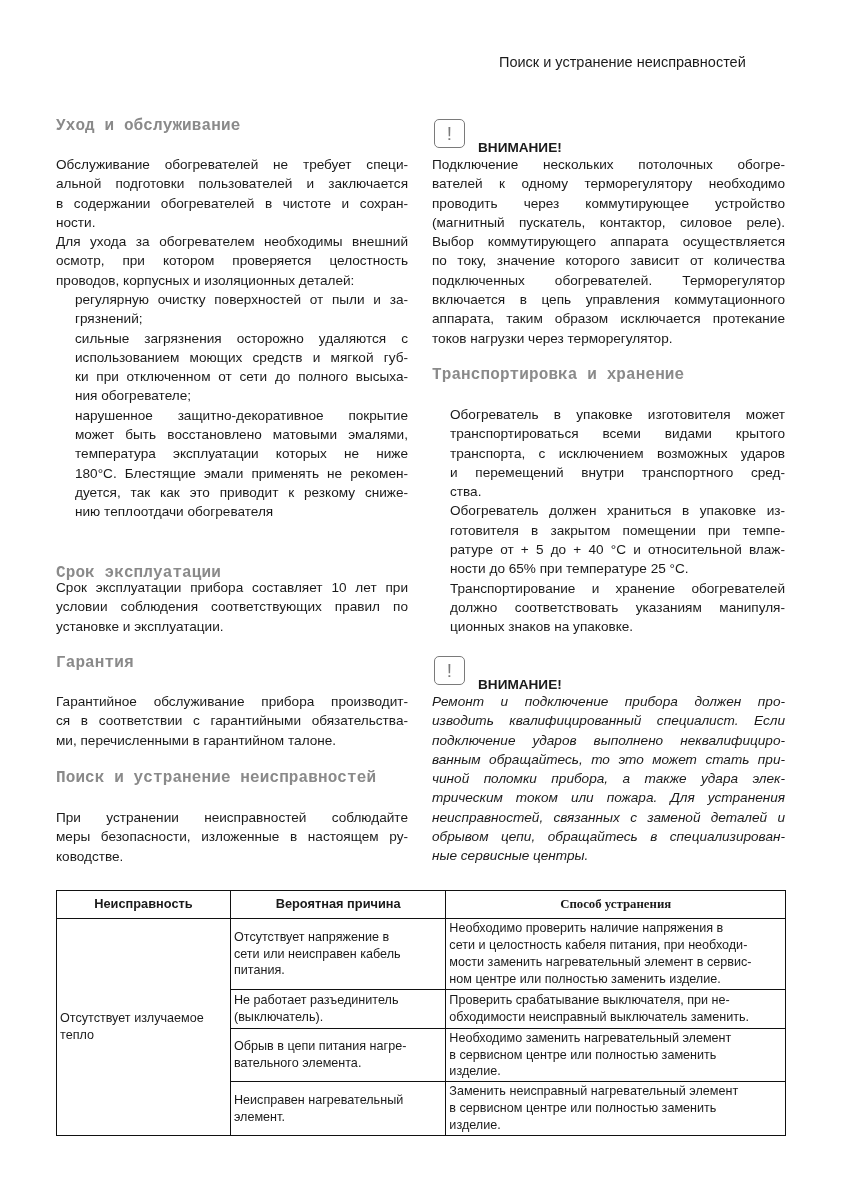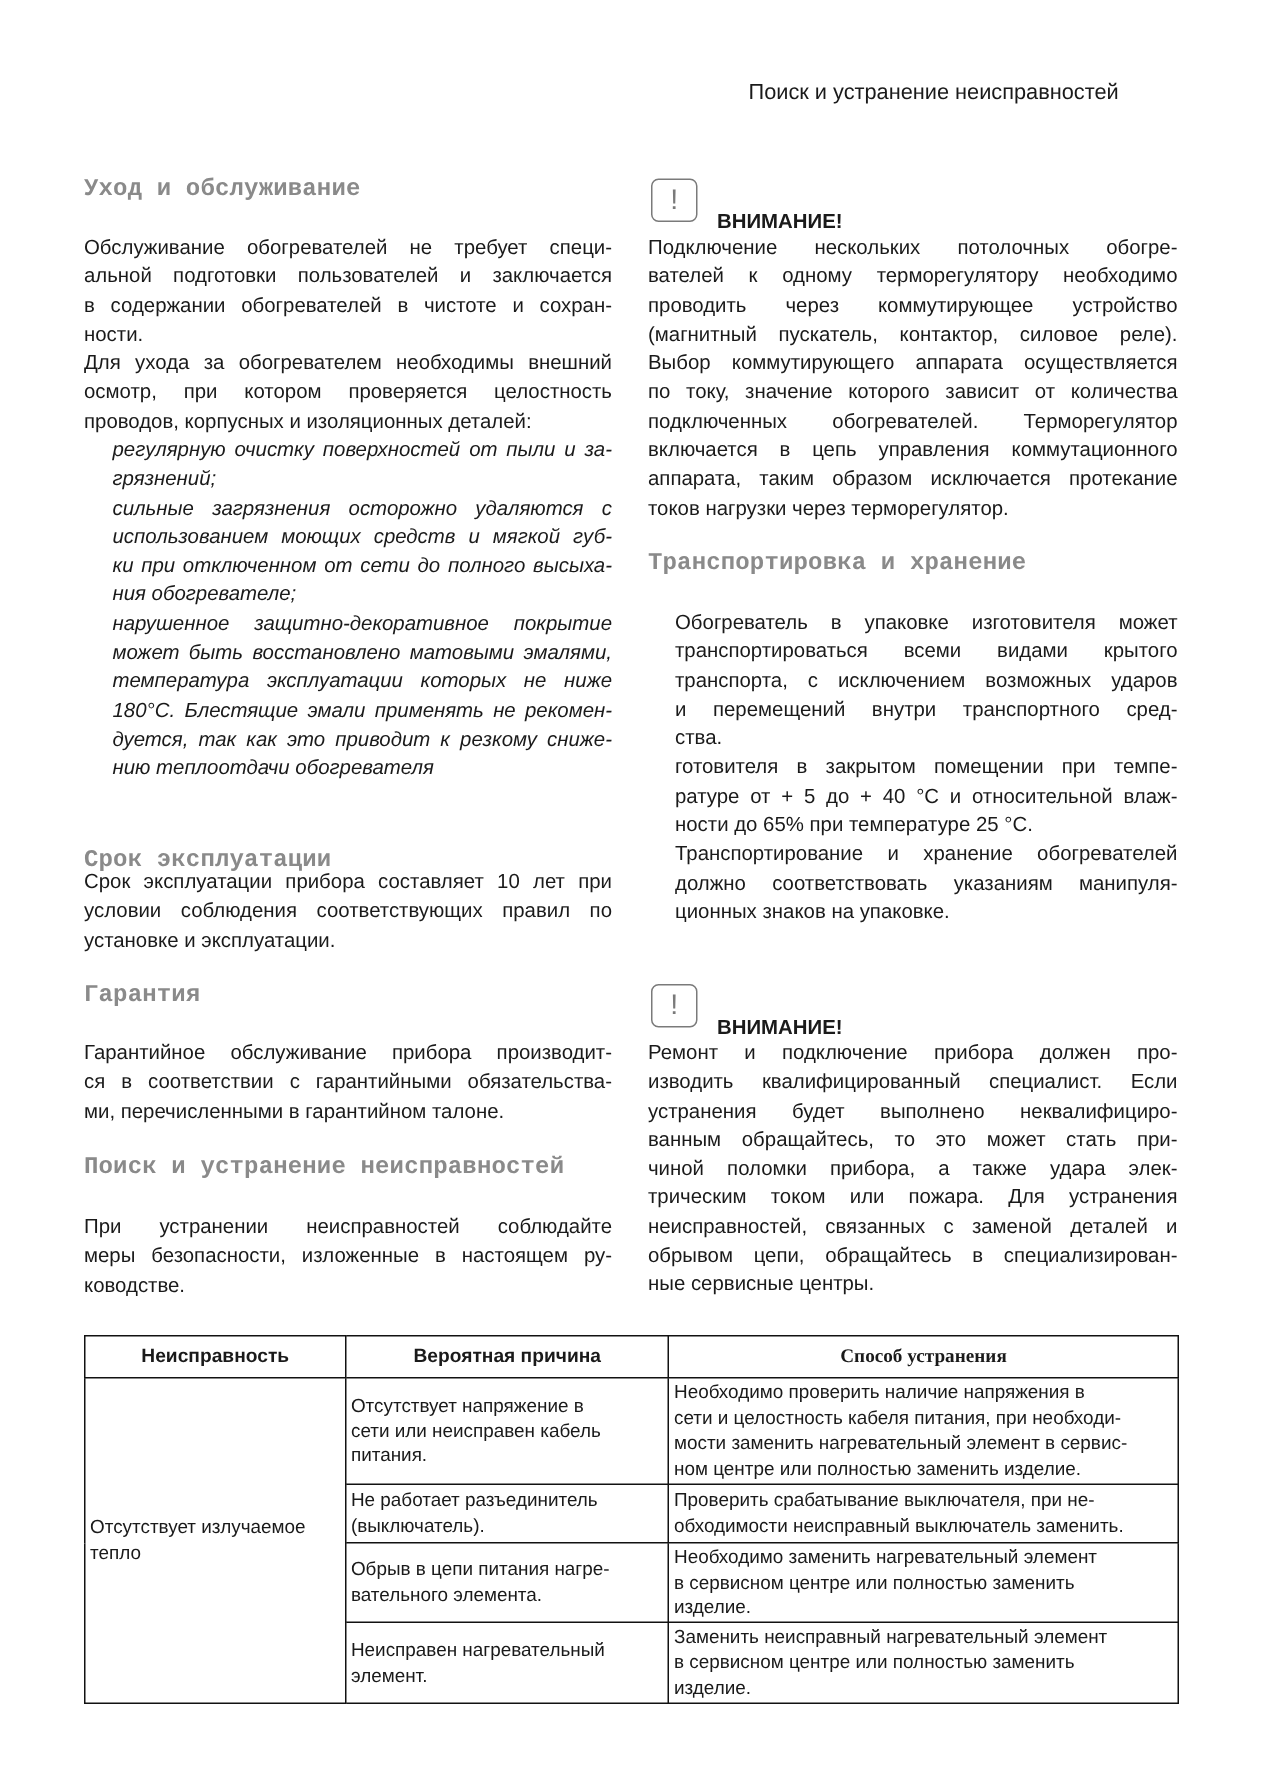--- a/index.html
+++ b/index.html
@@ -32,21 +32,21 @@
 <div class="abs p" style="left:56px;top:155px;width:352px;">
   <span class="ln">Обслуживание обогревателей не требует специ-</span>
   <span class="ln">альной подготовки пользователей и заключается</span>
   <span class="ln">в содержании обогревателей в чистоте и сохран-</span>
   <span class="ln last">ности.</span>
   <span class="ln">Для ухода за обогревателем необходимы внешний</span>
   <span class="ln">осмотр, при котором проверяется целостность</span>
   <span class="ln last">проводов, корпусных и изоляционных деталей:</span>
 </div>
 
-<div class="abs p" style="left:75px;top:290px;width:333px;font-style:italic;">
+<div class="abs p" style="left:75px;top:290px;width:333px;">
   <div>
     <span class="ln">регулярную очистку поверхностей от пыли и за-</span>
     <span class="ln last">грязнений;</span>
   </div>
   <div>
     <span class="ln">сильные загрязнения осторожно удаляются с</span>
     <span class="ln">использованием моющих средств и мягкой губ-</span>
     <span class="ln">ки при отключенном от сети до полного высыха-</span>
     <span class="ln last">ния обогревателе;</span>
   </div>
@@ -99,37 +99,38 @@
 <div class="abs h2" style="left:432px;top:366px;">Транспортировка и хранение</div>
 <div class="abs p" style="left:450px;top:405px;width:335px;">
   <div>
     <span class="ln">Обогреватель в упаковке изготовителя может</span>
     <span class="ln">транспортироваться всеми видами крытого</span>
     <span class="ln">транспорта, с исключением возможных ударов</span>
     <span class="ln">и перемещений внутри транспортного сред-</span>
     <span class="ln last">ства.</span>
   </div>
   <div>
+    <span class="ln">Обогреватель должен храниться в упаковке из-</span>
     <span class="ln">готовителя в закрытом помещении при темпе-</span>
     <span class="ln">ратуре от + 5 до + 40 °С и относительной влаж-</span>
     <span class="ln last">ности до 65% при температуре 25 °С.</span>
   </div>
   <div>
     <span class="ln">Транспортирование и хранение обогревателей</span>
     <span class="ln">должно соответствовать указаниям манипуля-</span>
     <span class="ln last">ционных знаков на упаковке.</span>
   </div>
 </div>
 
 <div class="abs warn-icon" style="left:434px;top:656px;">!</div>
 <div class="abs warn-title" style="left:478px;top:677px;">ВНИМАНИЕ!</div>
-<div class="abs p" style="left:432px;top:692px;width:353px;">
+<div class="abs p" style="left:432px;top:692px;width:353px;font-style:italic;">
   <span class="ln">Ремонт и подключение прибора должен про-</span>
   <span class="ln">изводить квалифицированный специалист. Если</span>
-  <span class="ln">устранения будет выполнено неквалифициро-</span>
+  <span class="ln">подключение ударов выполнено неквалифициро-</span>
   <span class="ln">ванным обращайтесь, то это может стать при-</span>
   <span class="ln">чиной поломки прибора, а также удара элек-</span>
   <span class="ln">трическим током или пожара. Для устранения</span>
   <span class="ln">неисправностей, связанных с заменой деталей и</span>
   <span class="ln">обрывом цепи, обращайтесь в специализирован-</span>
   <span class="ln last">ные сервисные центры.</span>
 </div>
 
 <table class="tbl">
   <thead>

